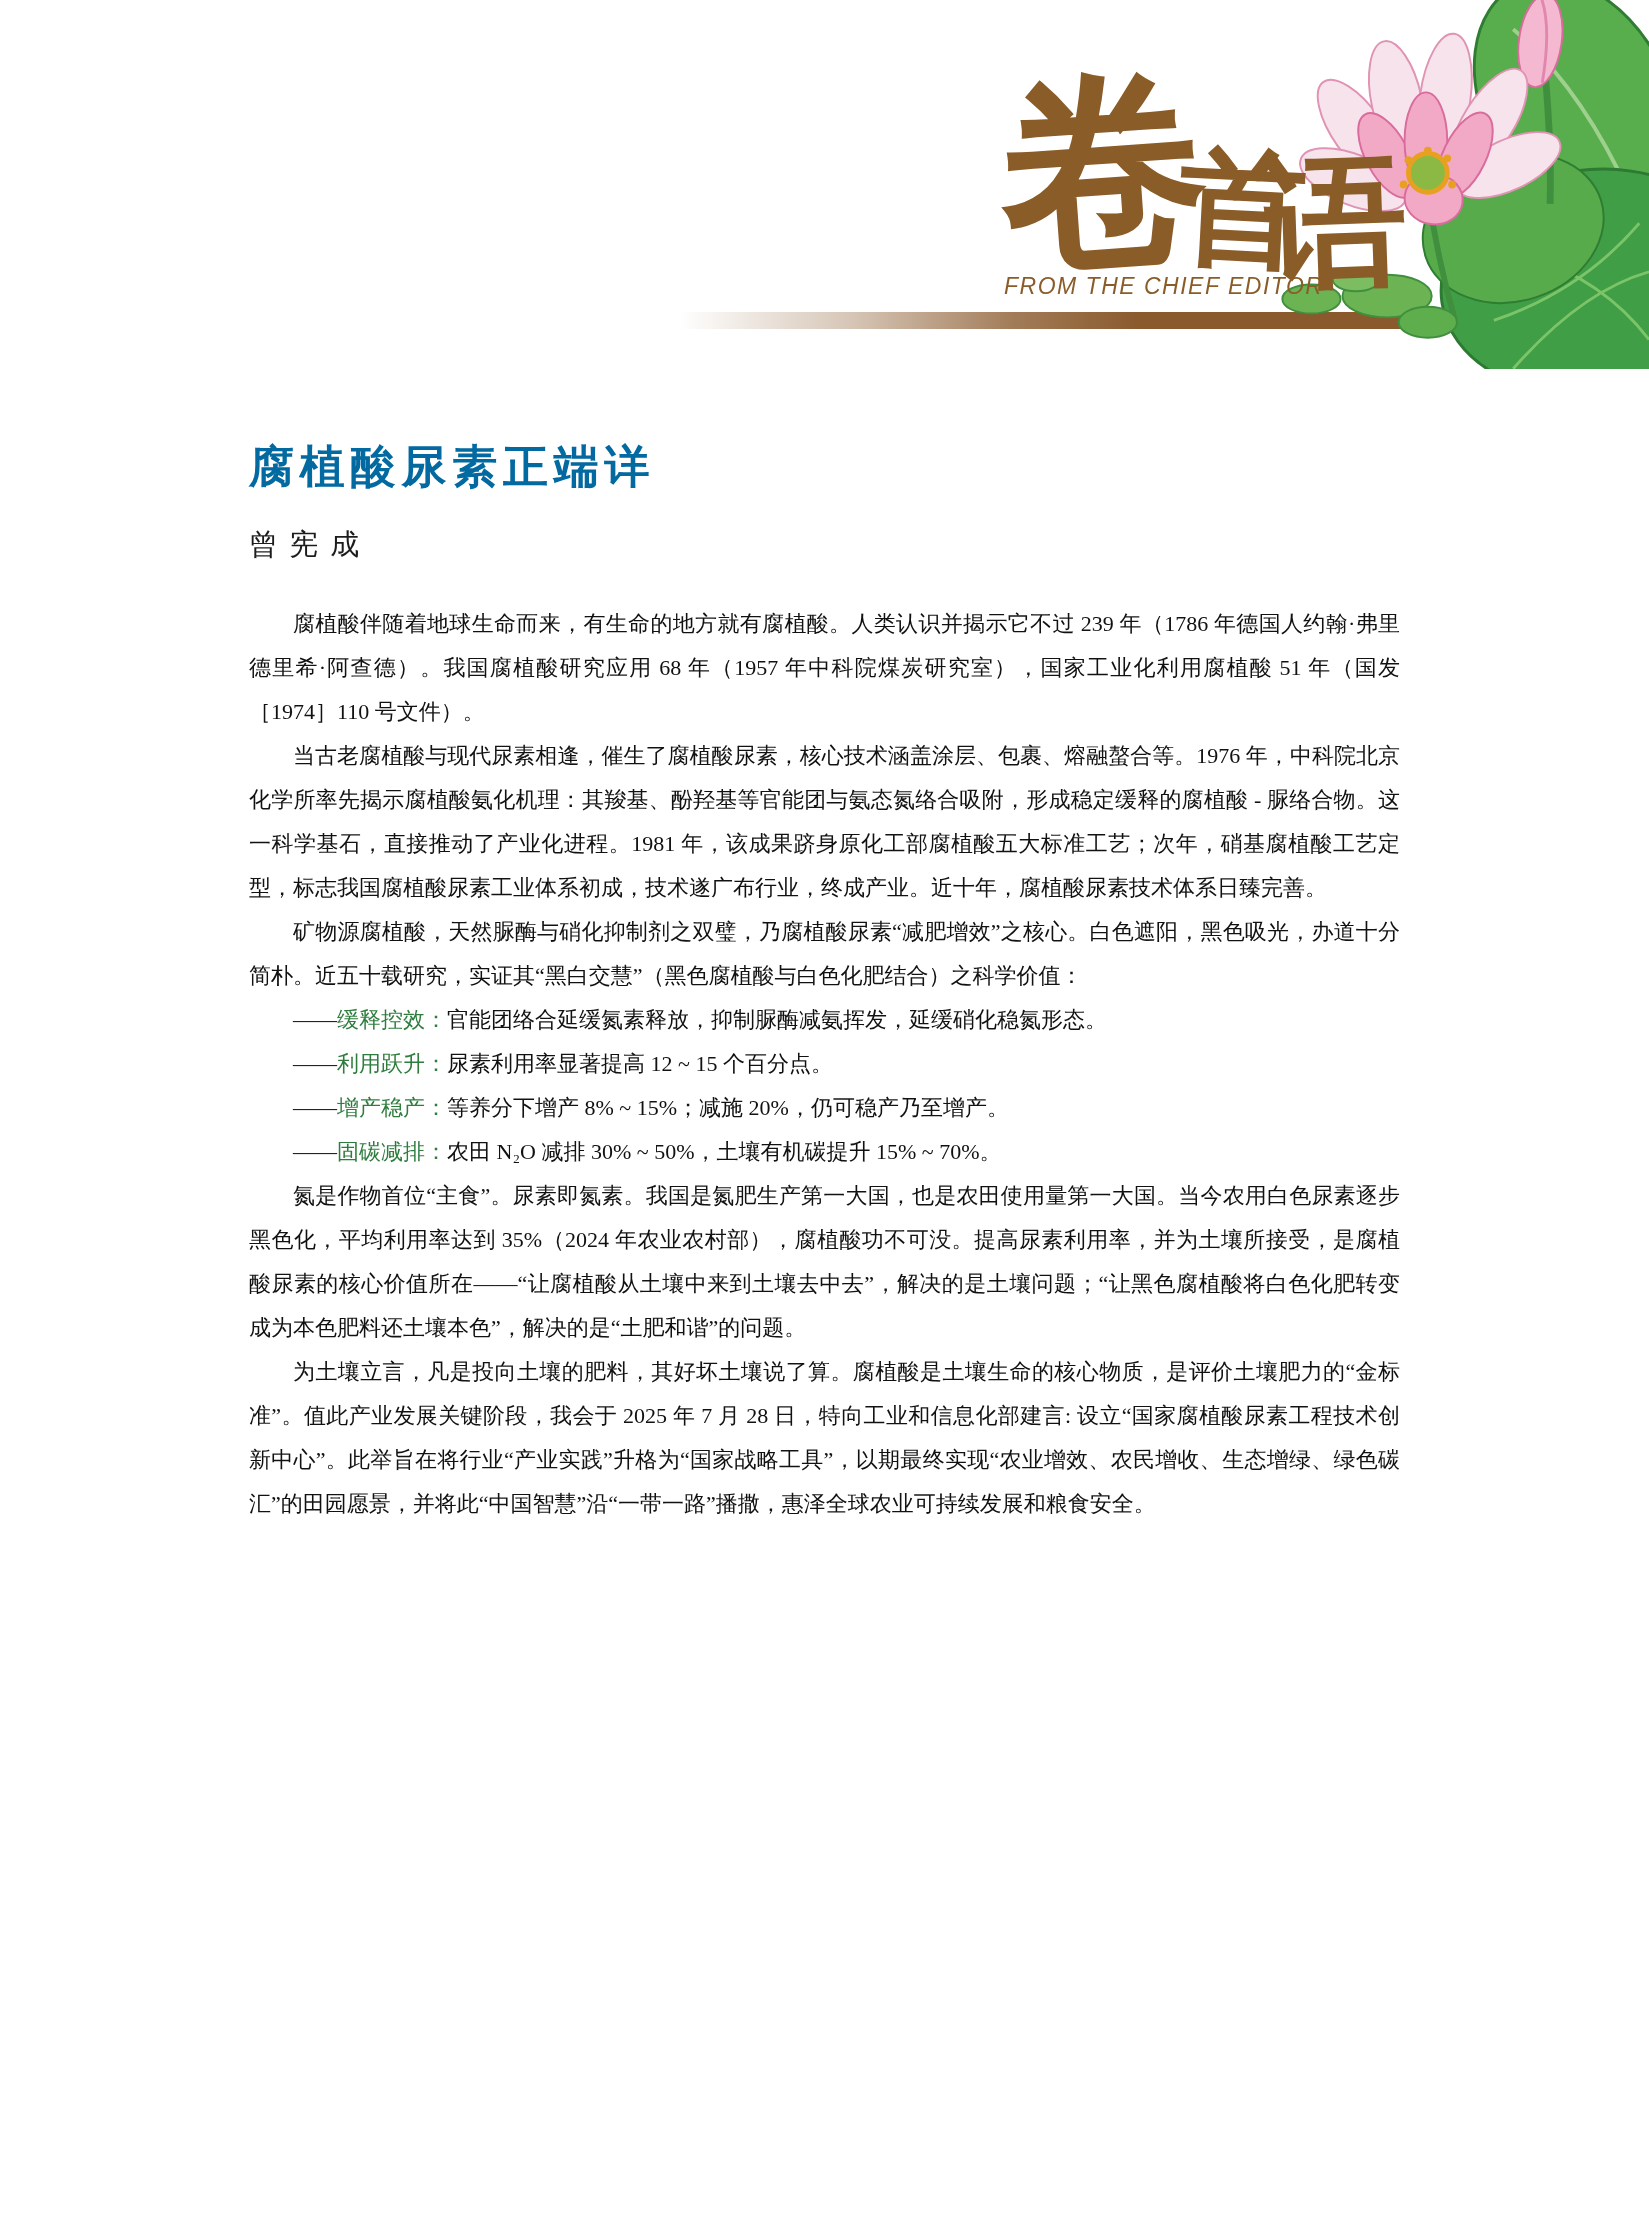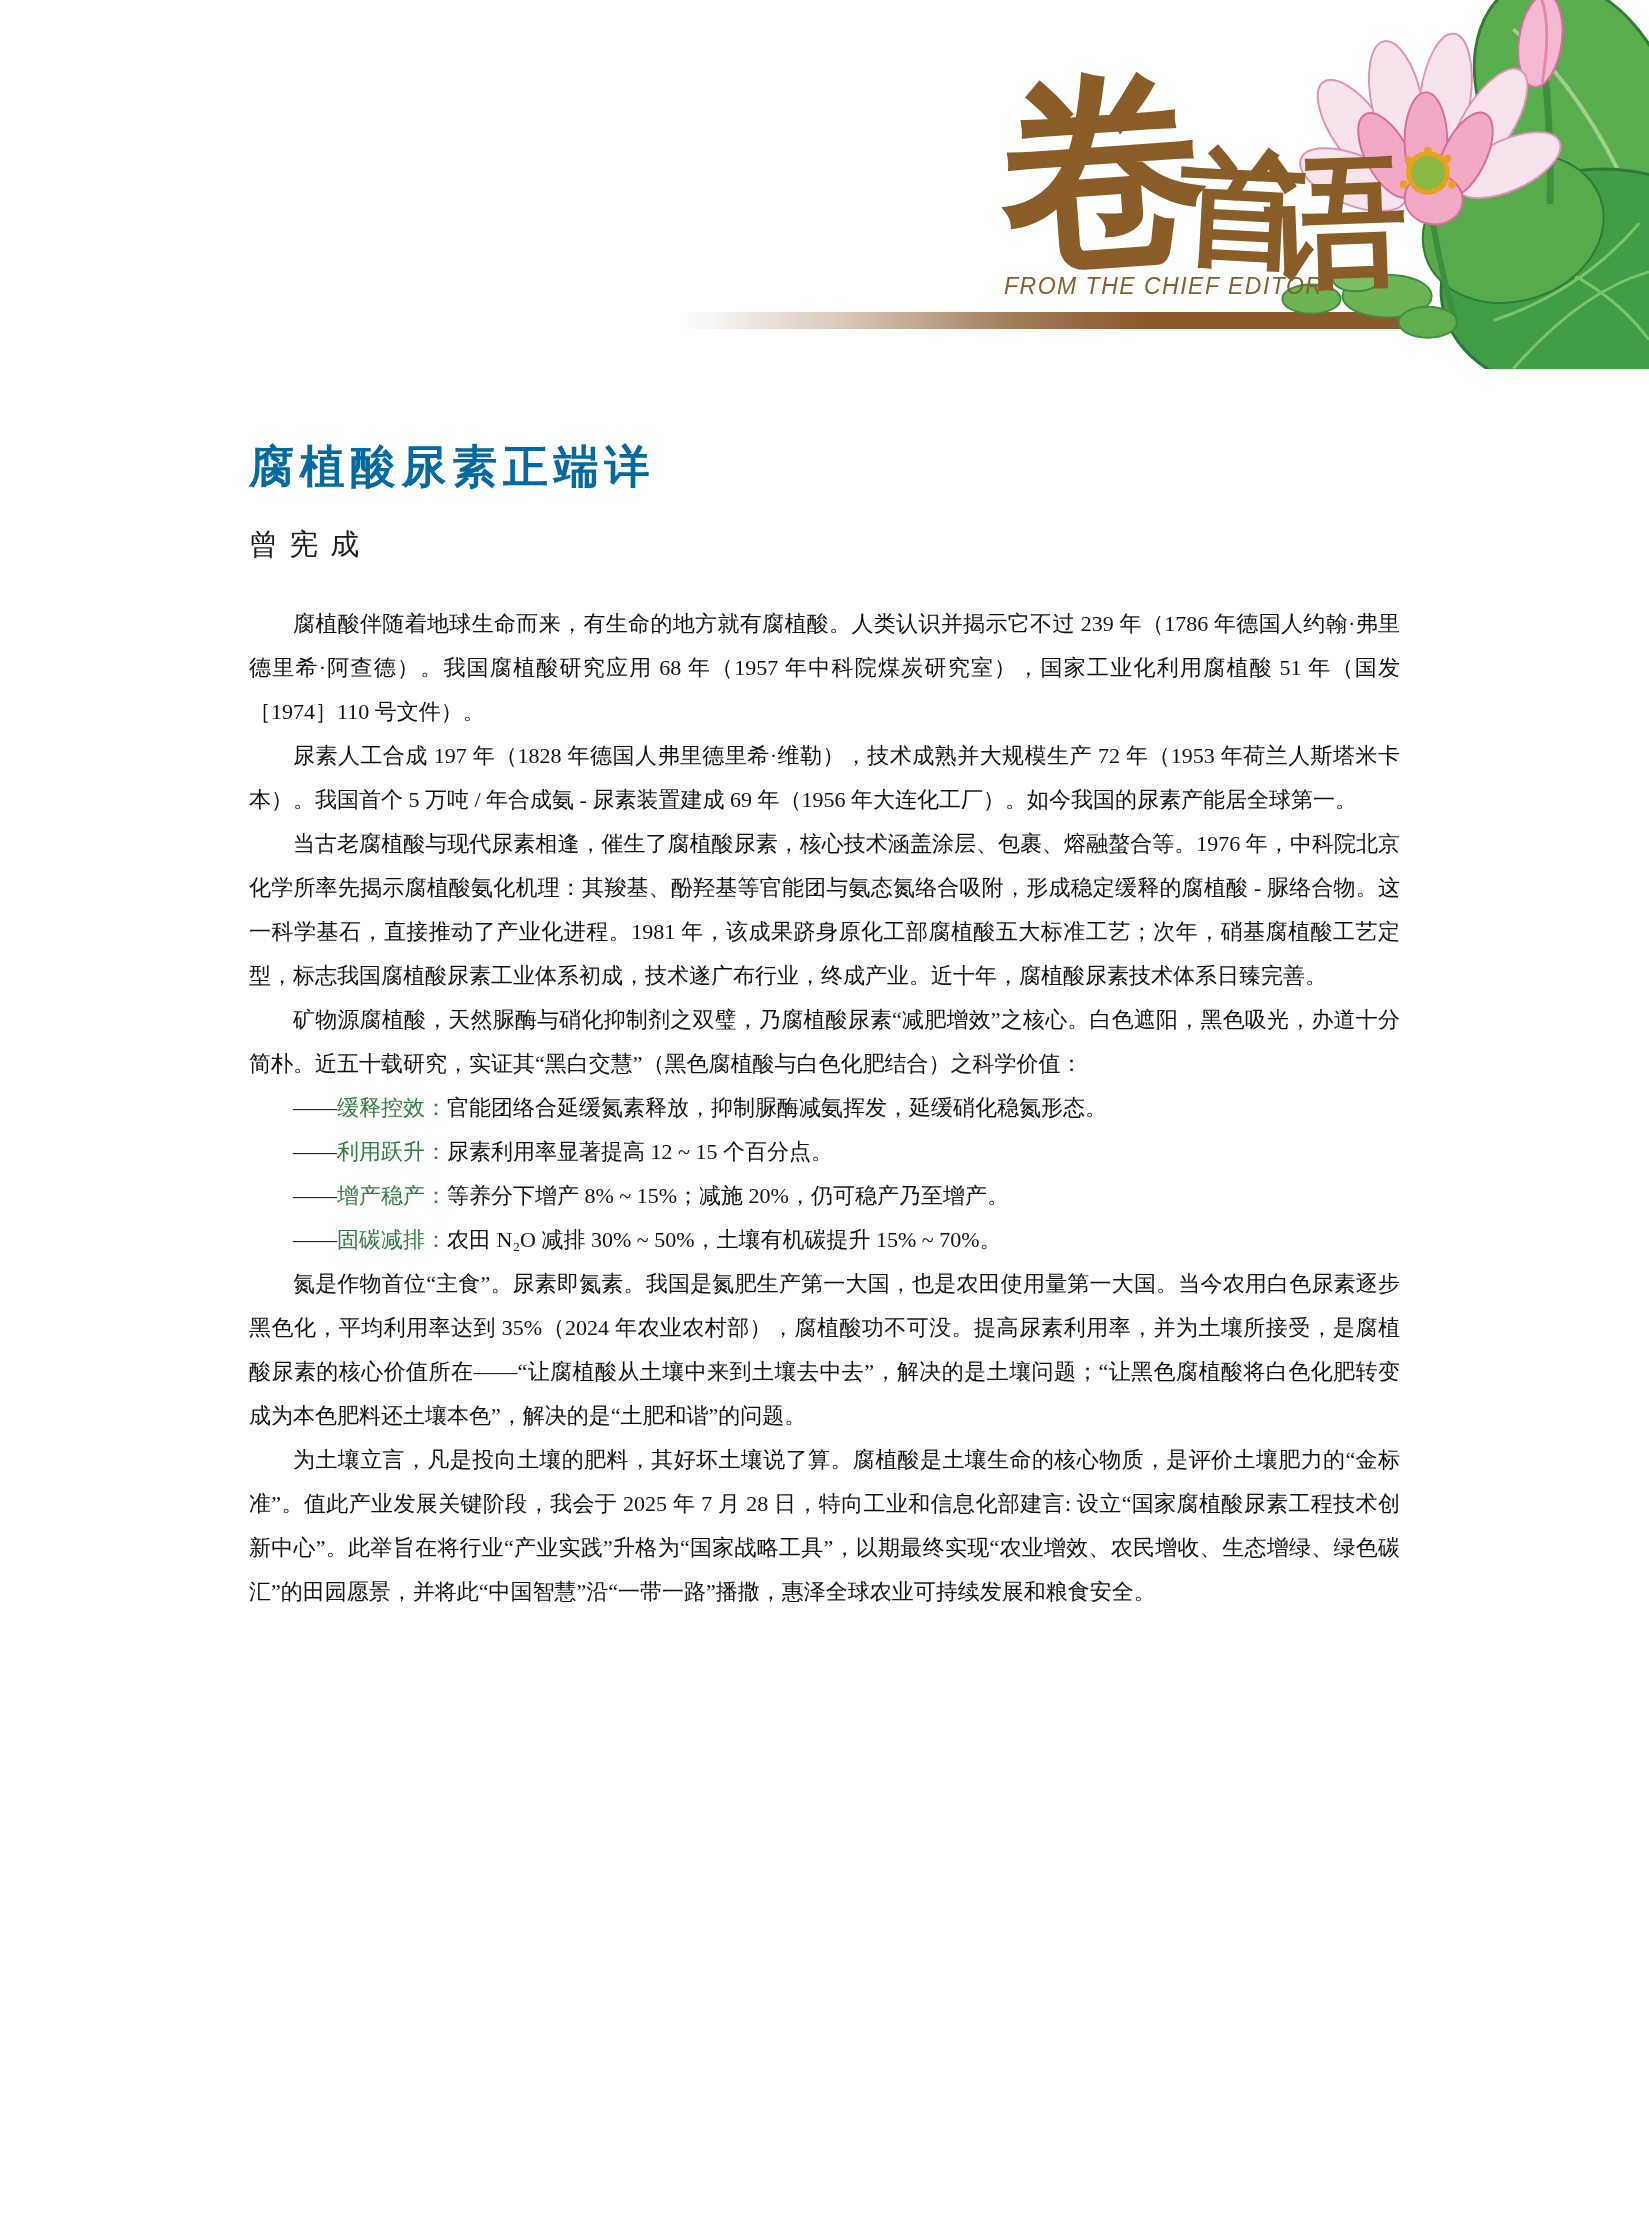--- a/index.html
+++ b/index.html
@@ -113,21 +113,20 @@
 
   <div class="chief-label">FROM THE CHIEF EDITOR</div>
 
   <div class="divider-bar"></div>
 
   <div class="content">
     <h1 class="article-title">腐植酸尿素正端详</h1>
     <div class="author">曾宪成</div>
     <div class="body-text" id="body-paragraphs">
         <p>腐植酸伴随着地球生命而来，有生命的地方就有腐植酸。人类认识并揭示它不过 239 年（1786 年德国人约翰·弗里德里希·阿查德）。我国腐植酸研究应用 68 年（1957 年中科院煤炭研究室），国家工业化利用腐植酸 51 年（国发［1974］110 号文件）。</p>
-        <p>尿素人工合成 197 年（1828 年德国人弗里德里希·维勒），技术成熟并大规模生产 72 年（1953 年荷兰人斯塔米卡本）。我国首个 5 万吨 / 年合成氨 - 尿素装置建成 69 年（1956 年大连化工厂）。如今我国的尿素产能居全球第一。</p>
         <p>当古老腐植酸与现代尿素相逢，催生了腐植酸尿素，核心技术涵盖涂层、包裹、熔融螯合等。1976 年，中科院北京化学所率先揭示腐植酸氨化机理：其羧基、酚羟基等官能团与氨态氮络合吸附，形成稳定缓释的腐植酸 - 脲络合物。这一科学基石，直接推动了产业化进程。1981 年，该成果跻身原化工部腐植酸五大标准工艺；次年，硝基腐植酸工艺定型，标志我国腐植酸尿素工业体系初成，技术遂广布行业，终成产业。近十年，腐植酸尿素技术体系日臻完善。</p>
         <p>矿物源腐植酸，天然脲酶与硝化抑制剂之双璧，乃腐植酸尿素“减肥增效”之核心。白色遮阳，黑色吸光，办道十分简朴。近五十载研究，实证其“黑白交慧”（黑色腐植酸与白色化肥结合）之科学价值：</p>
         <p><span class="dash">——</span><span class="kw">缓释控效：</span><span>官能团络合延缓氮素释放，抑制脲酶减氨挥发，延缓硝化稳氮形态。</span></p>
         <p><span class="dash">——</span><span class="kw">利用跃升：</span><span>尿素利用率显著提高 12 ~ 15 个百分点。</span></p>
         <p><span class="dash">——</span><span class="kw">增产稳产：</span><span>等养分下增产 8% ~ 15%；减施 20%，仍可稳产乃至增产。</span></p>
         <p><span class="dash">——</span><span class="kw">固碳减排：</span><span>农田 N₂O 减排 30% ~ 50%，土壤有机碳提升 15% ~ 70%。</span></p>
         <p>氮是作物首位“主食”。尿素即氮素。我国是氮肥生产第一大国，也是农田使用量第一大国。当今农用白色尿素逐步黑色化，平均利用率达到 35%（2024 年农业农村部），腐植酸功不可没。提高尿素利用率，并为土壤所接受，是腐植酸尿素的核心价值所在——“让腐植酸从土壤中来到土壤去中去”，解决的是土壤问题；“让黑色腐植酸将白色化肥转变成为本色肥料还土壤本色”，解决的是“土肥和谐”的问题。</p>
         <p>为土壤立言，凡是投向土壤的肥料，其好坏土壤说了算。腐植酸是土壤生命的核心物质，是评价土壤肥力的“金标准”。值此产业发展关键阶段，我会于 2025 年 7 月 28 日，特向工业和信息化部建言: 设立“国家腐植酸尿素工程技术创新中心”。此举旨在将行业“产业实践”升格为“国家战略工具”，以期最终实现“农业增效、农民增收、生态增绿、绿色碳汇”的田园愿景，并将此“中国智慧”沿“一带一路”播撒，惠泽全球农业可持续发展和粮食安全。</p>
       </div>
   </div>

